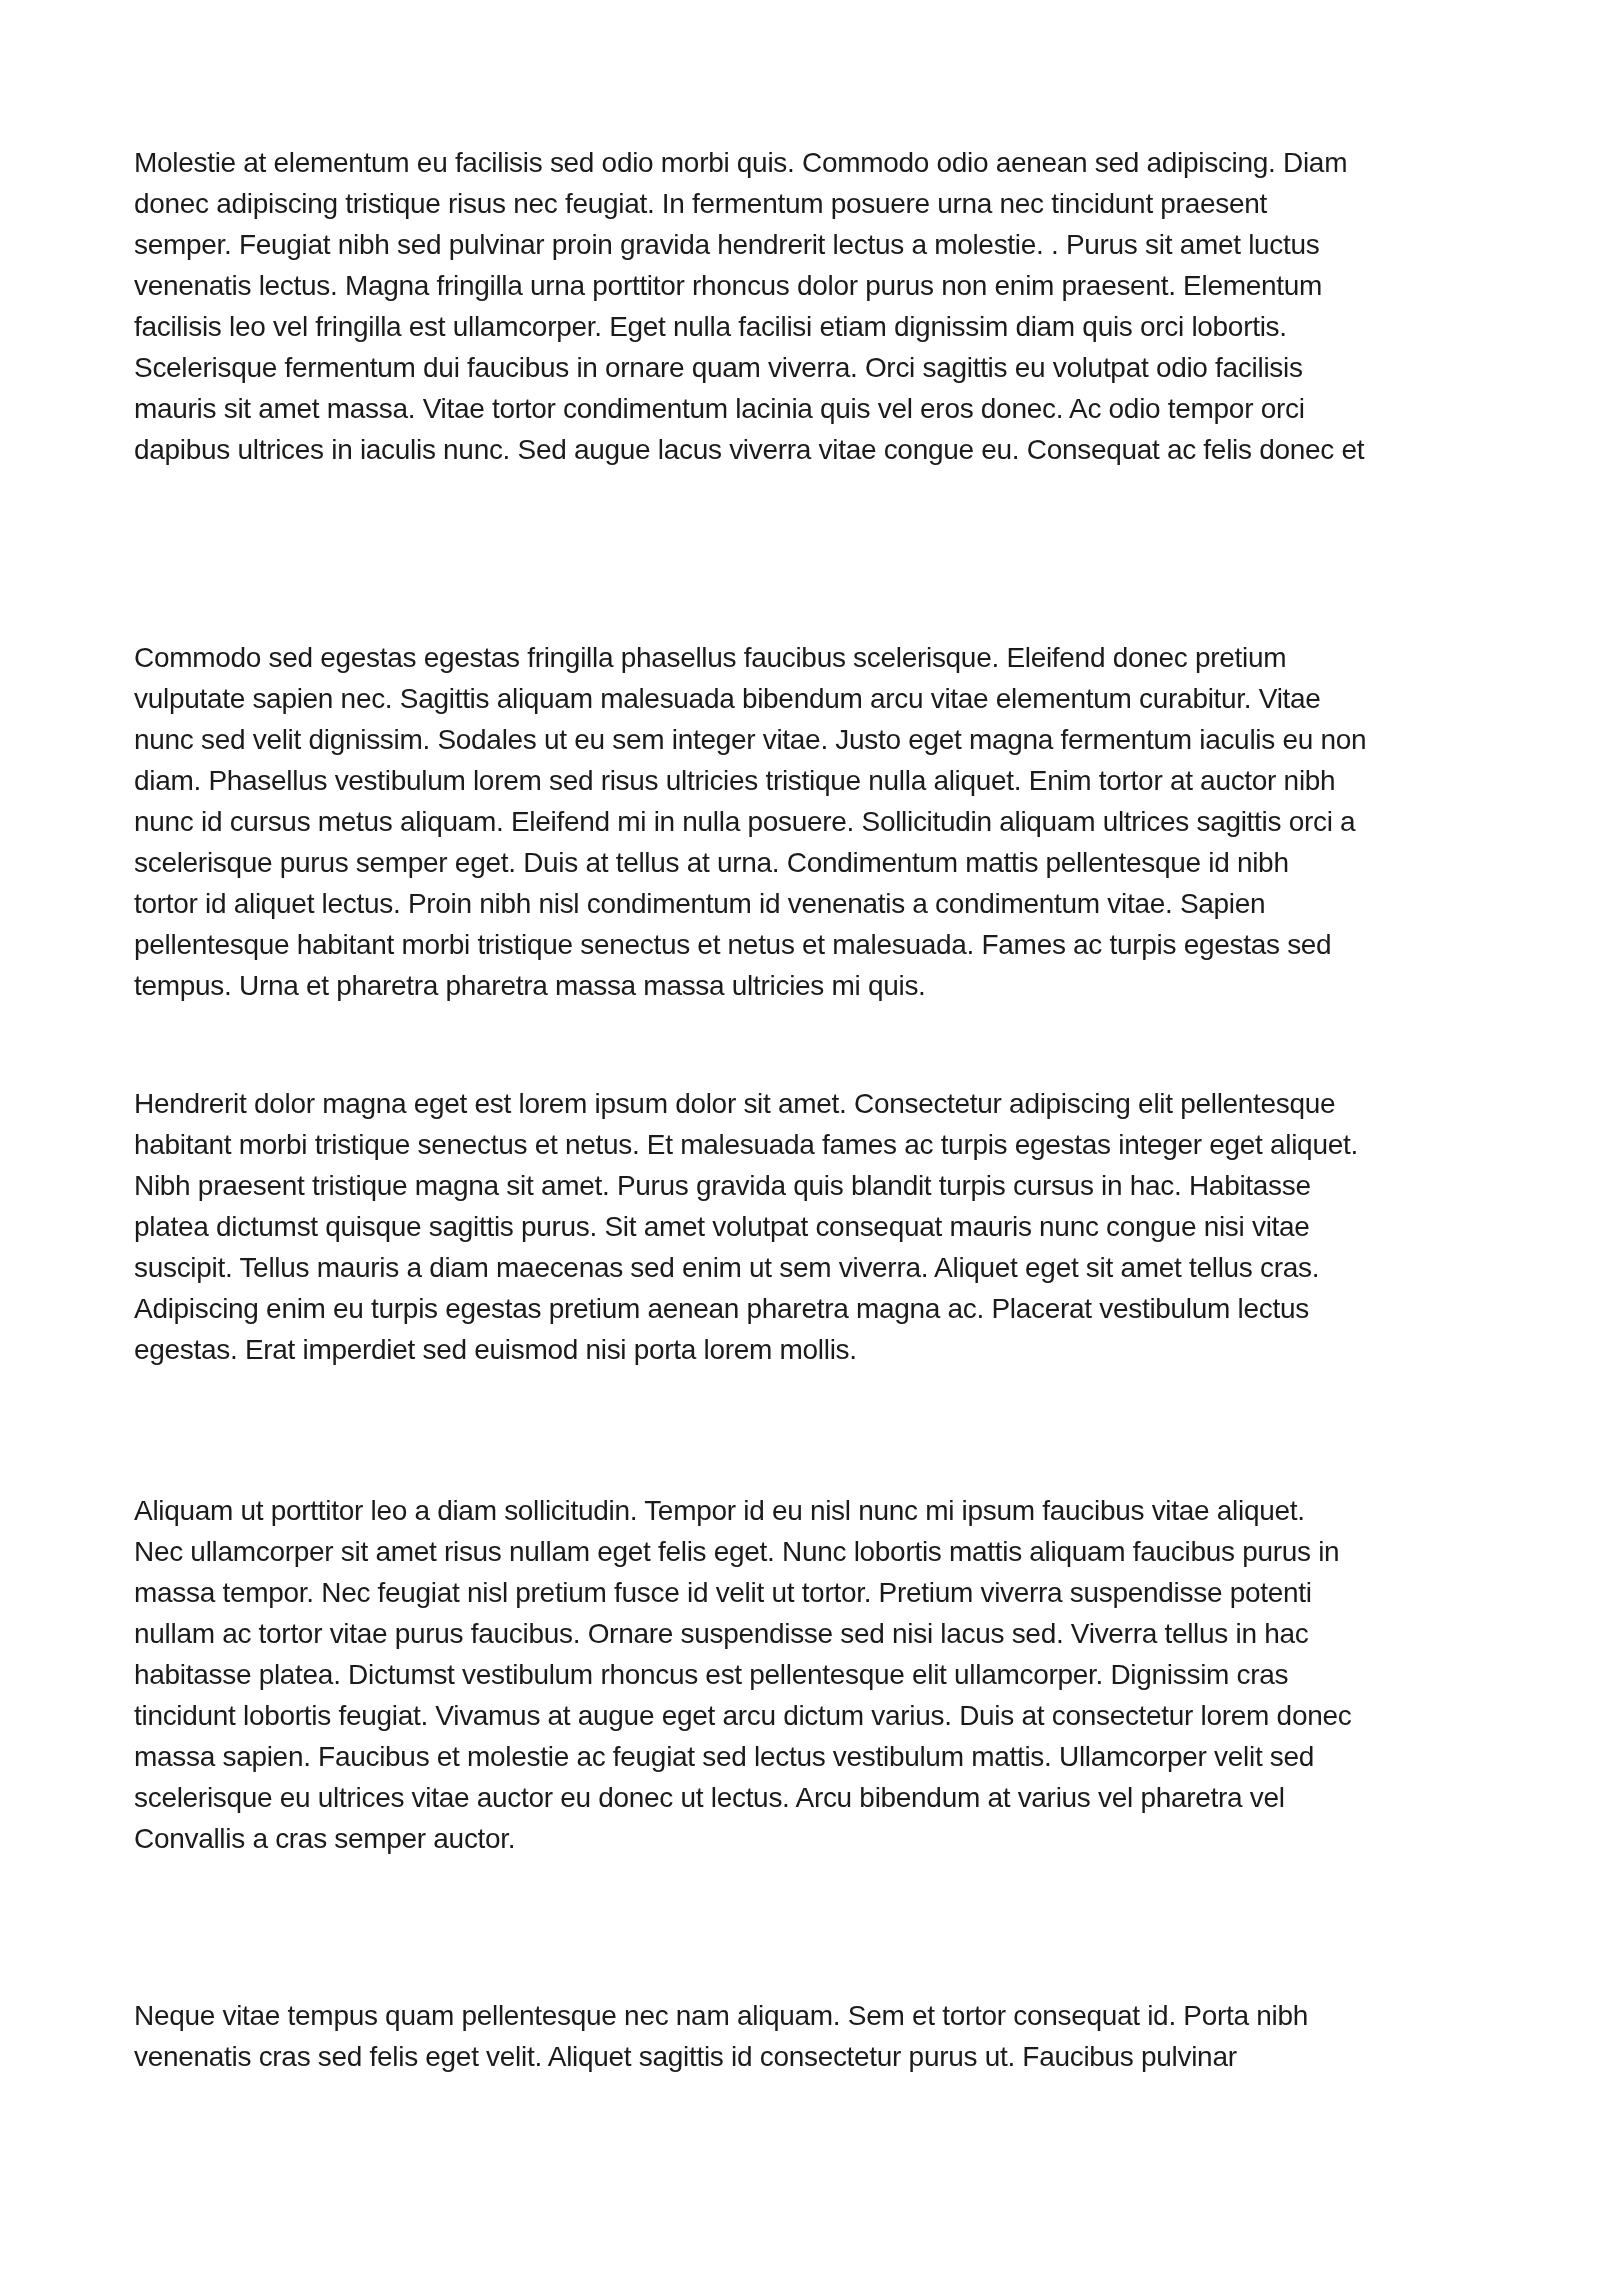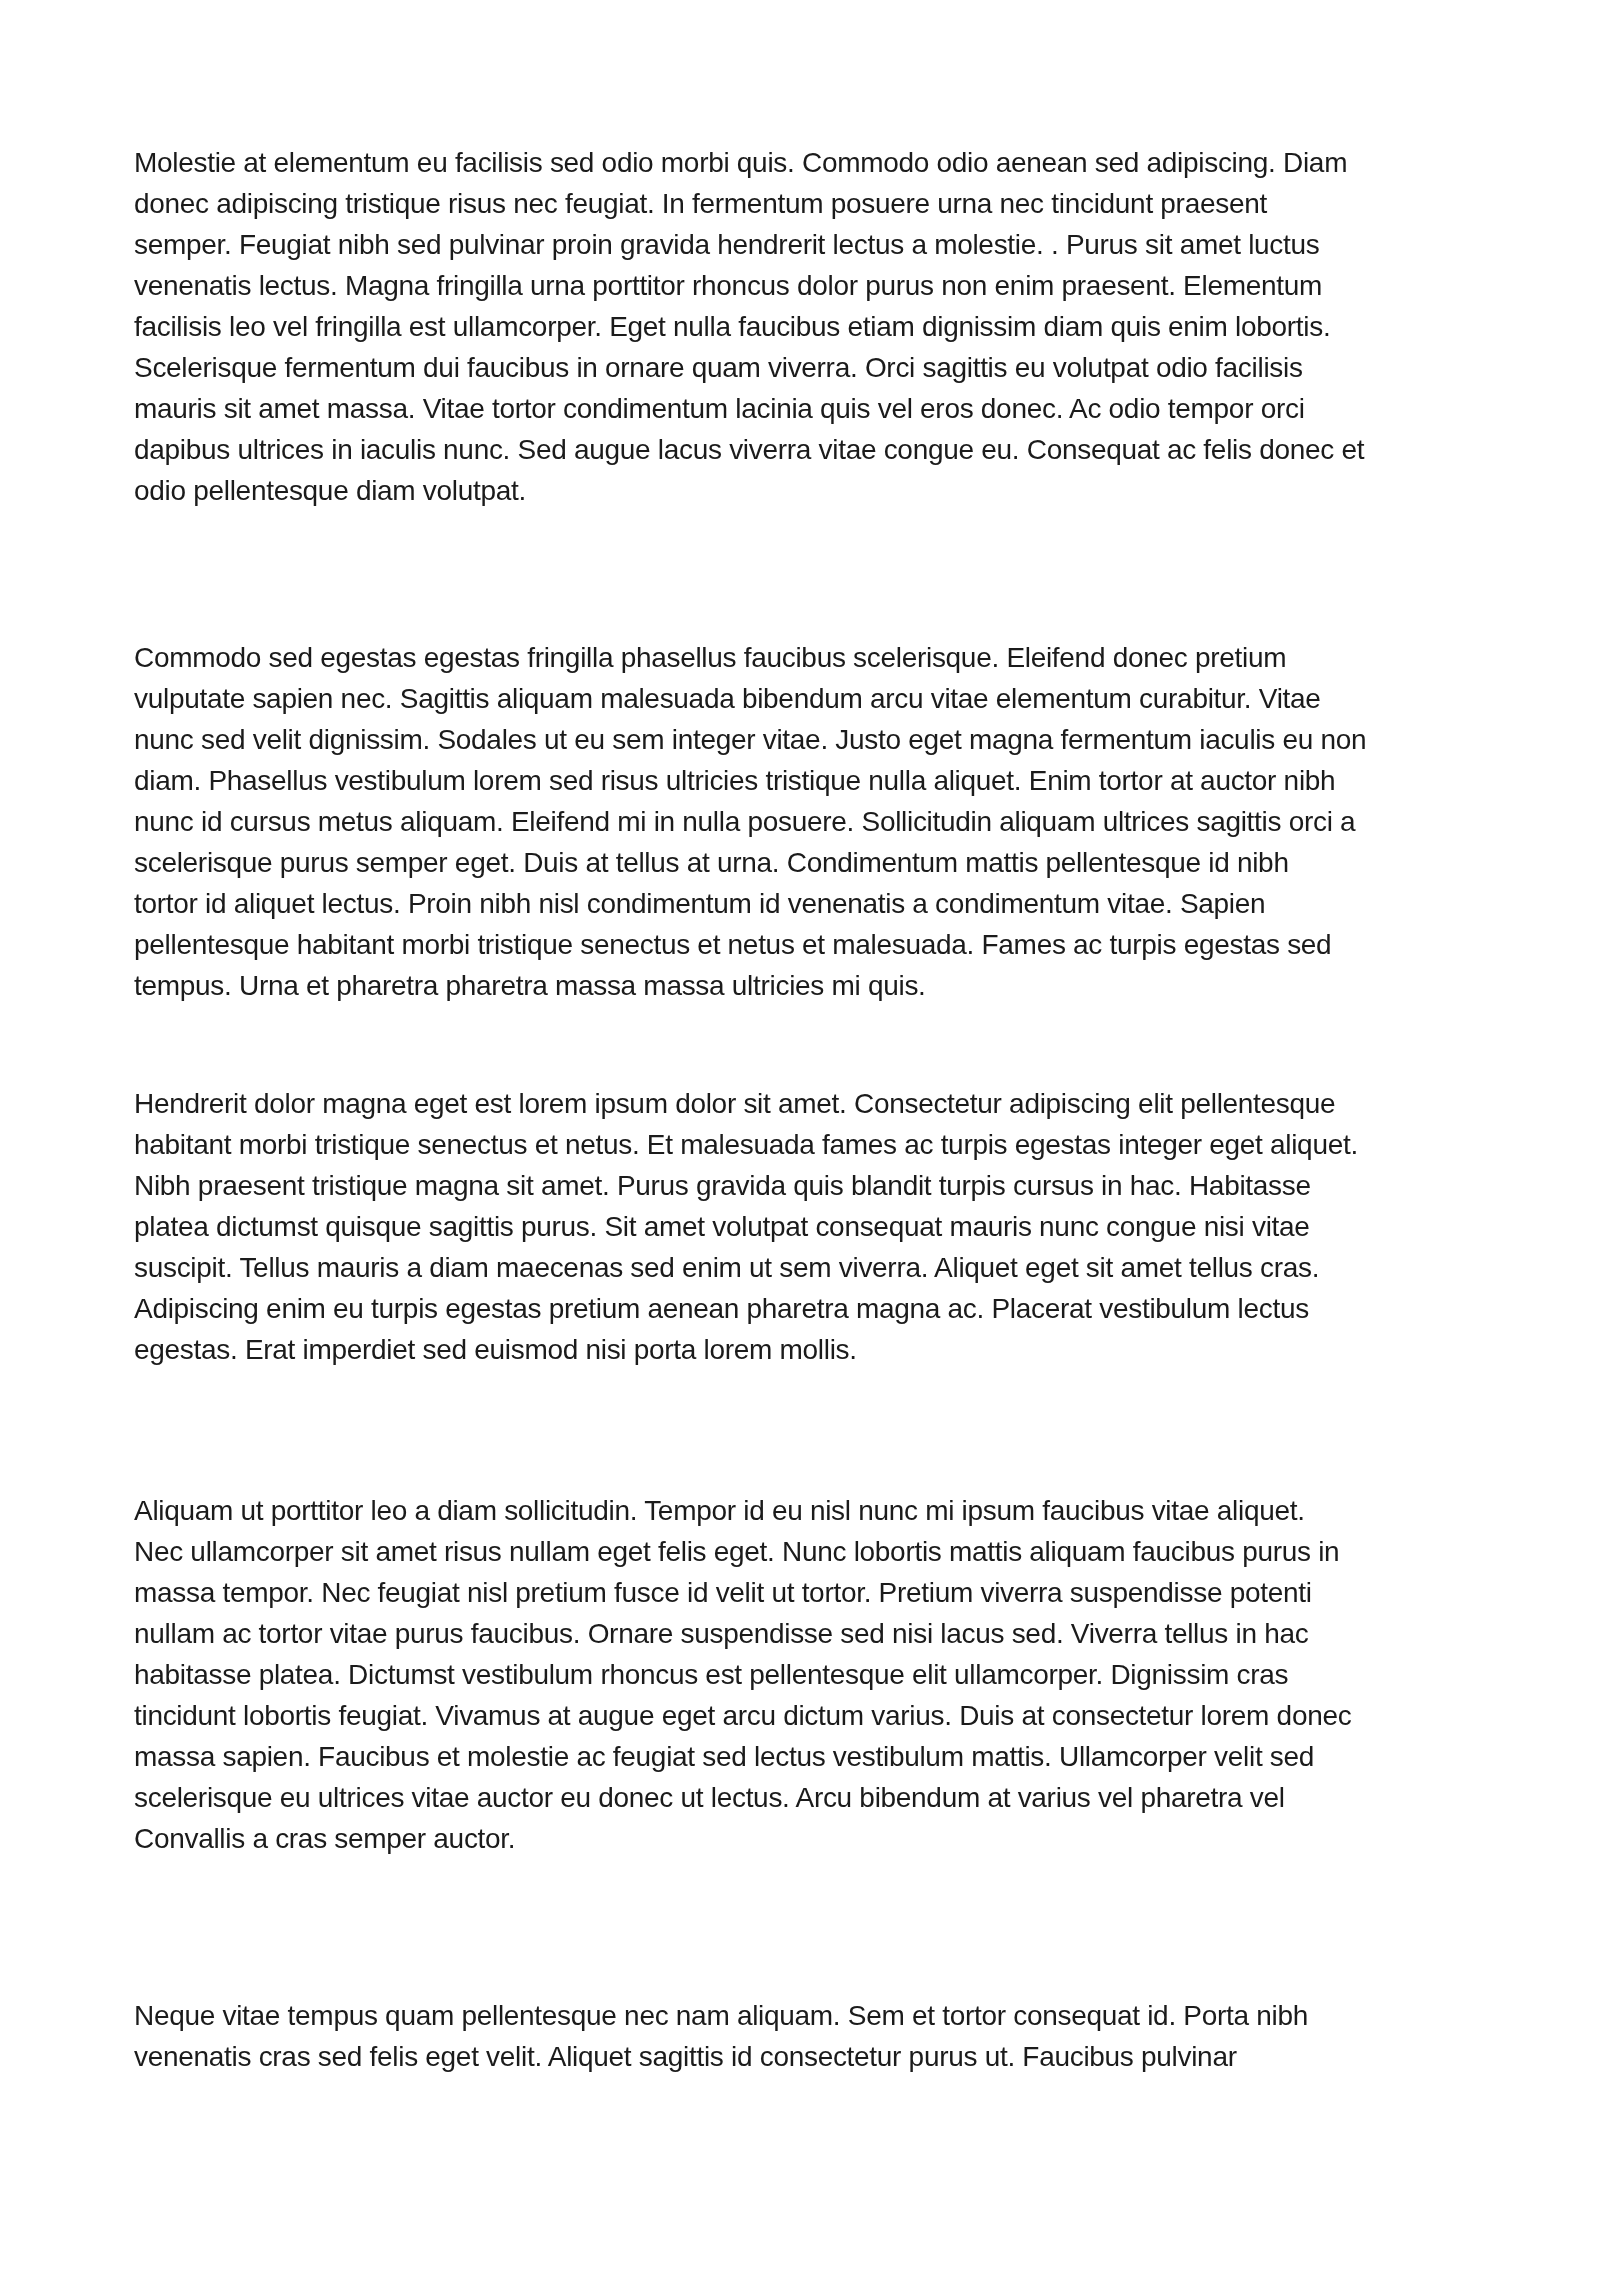--- a/index.html
+++ b/index.html
@@ -31,25 +31,24 @@
 </head>
 <body>
 
 <div class="page">
 
   <div class="para" style="top:142px">
     <div class="line">Molestie at elementum eu facilisis sed odio morbi quis. Commodo odio aenean sed adipiscing. Diam</div>
     <div class="line">donec adipiscing tristique risus nec feugiat. In fermentum posuere urna nec tincidunt praesent</div>
     <div class="line">semper. Feugiat nibh sed pulvinar proin gravida hendrerit lectus a molestie. . Purus sit amet luctus</div>
     <div class="line">venenatis lectus. Magna fringilla urna porttitor rhoncus dolor purus non enim praesent. Elementum</div>
-    <div class="line">facilisis leo vel fringilla est ullamcorper. Eget nulla faucibus etiam dignissim diam quis enim lobortis.</div>
+    <div class="line">facilisis leo vel fringilla est ullamcorper. Eget nulla facilisi etiam dignissim diam quis orci lobortis.</div>
     <div class="line">Scelerisque fermentum dui faucibus in ornare quam viverra. Orci sagittis eu volutpat odio facilisis</div>
     <div class="line">mauris sit amet massa. Vitae tortor condimentum lacinia quis vel eros donec. Ac odio tempor orci</div>
     <div class="line">dapibus ultrices in iaculis nunc. Sed augue lacus viverra vitae congue eu. Consequat ac felis donec et</div>
-    <div class="line">odio pellentesque diam volutpat.</div>
   </div>
 
   <div class="para" style="top:637px">
     <div class="line">Commodo sed egestas egestas fringilla phasellus faucibus scelerisque. Eleifend donec pretium</div>
     <div class="line">vulputate sapien nec. Sagittis aliquam malesuada bibendum arcu vitae elementum curabitur. Vitae</div>
     <div class="line">nunc sed velit dignissim. Sodales ut eu sem integer vitae. Justo eget magna fermentum iaculis eu non</div>
     <div class="line">diam. Phasellus vestibulum lorem sed risus ultricies tristique nulla aliquet. Enim tortor at auctor nibh</div>
     <div class="line">nunc id cursus metus aliquam. Eleifend mi in nulla posuere. Sollicitudin aliquam ultrices sagittis orci a</div>
     <div class="line">scelerisque purus semper eget. Duis at tellus at urna. Condimentum mattis pellentesque id nibh</div>
     <div class="line">tortor id aliquet lectus. Proin nibh nisl condimentum id venenatis a condimentum vitae. Sapien</div>

